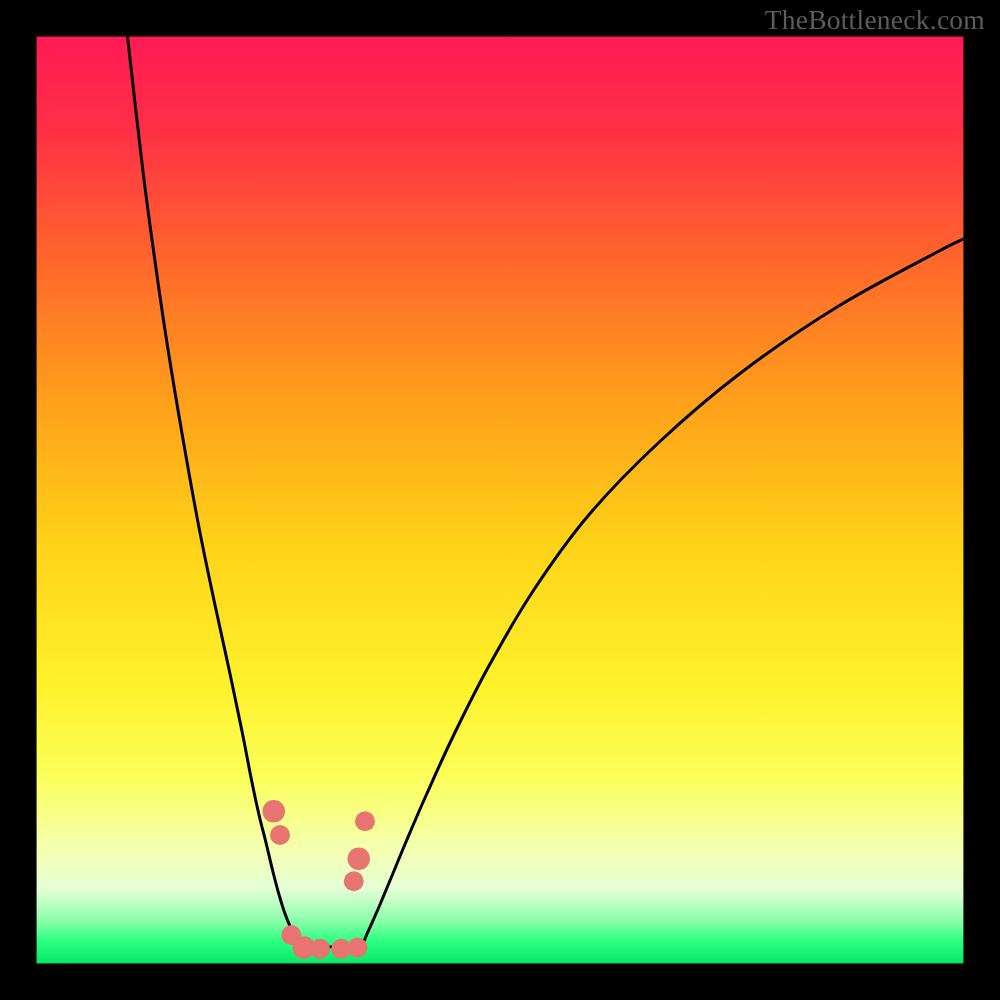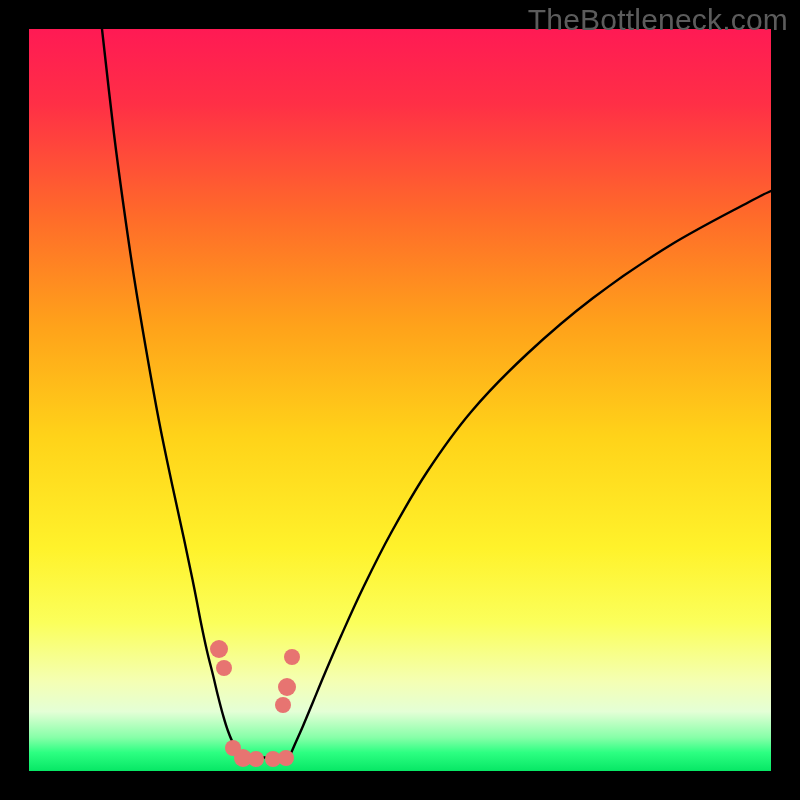--- a/index.html
+++ b/index.html
@@ -28,23 +28,24 @@
     overflow: hidden;
   }
   .plot svg {
     display: block;
   }
   .watermark {
     position: absolute;
     top: 3px;
     right: 12px;
     color: #5c5c5c;
-    font-size: 30px;
+    font-size: 22px;
     font-weight: 400;
     letter-spacing: 0.2px;
+    font-family: Liberation Serif, serif;
   }
 </style>
 </head>
 <body>
 
 <div class="frame">
   <div class="plot">
     <svg width="742" height="742" viewBox="0 0 742 742">
       <defs>
         <linearGradient id="bg-grad" x1="0" y1="0" x2="0" y2="1">

